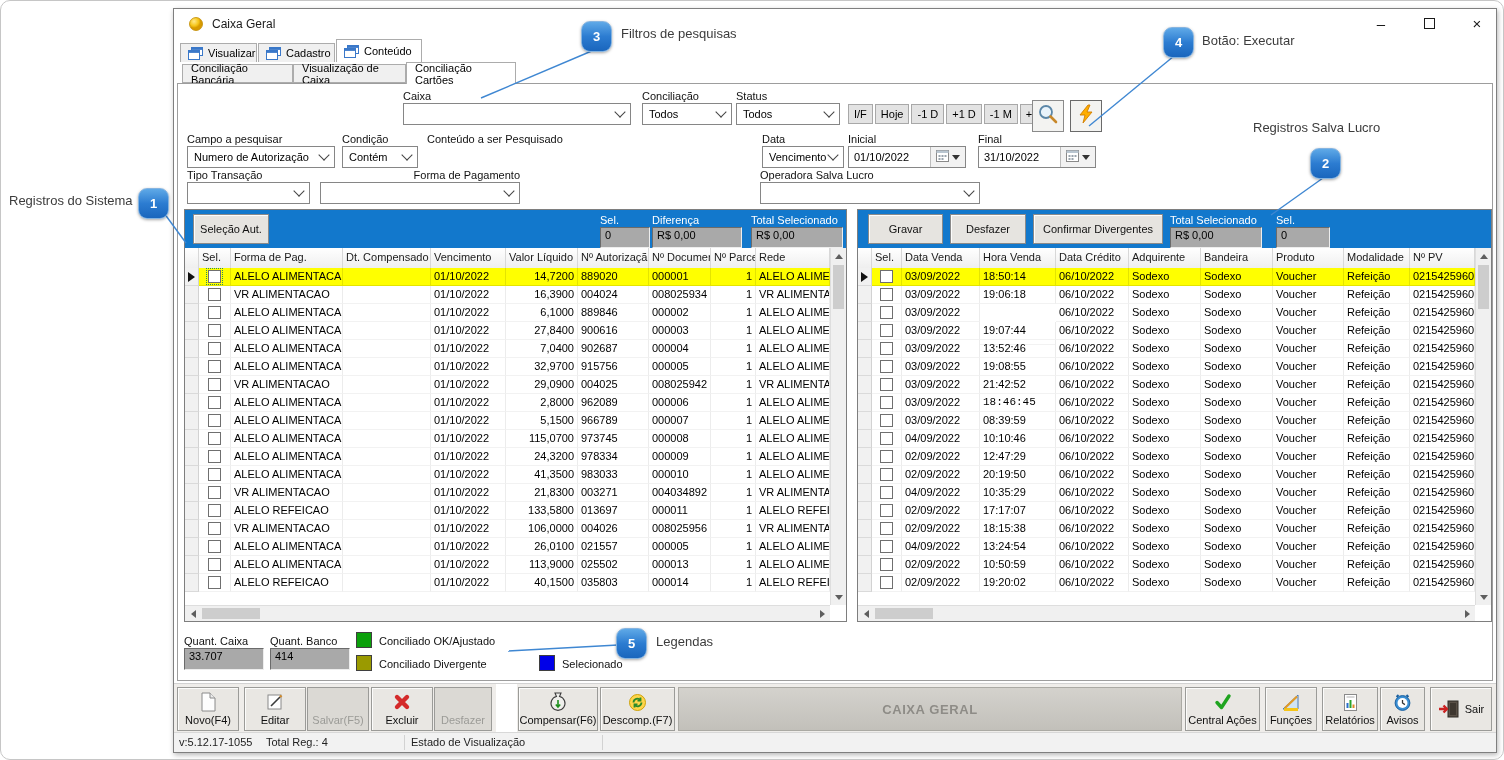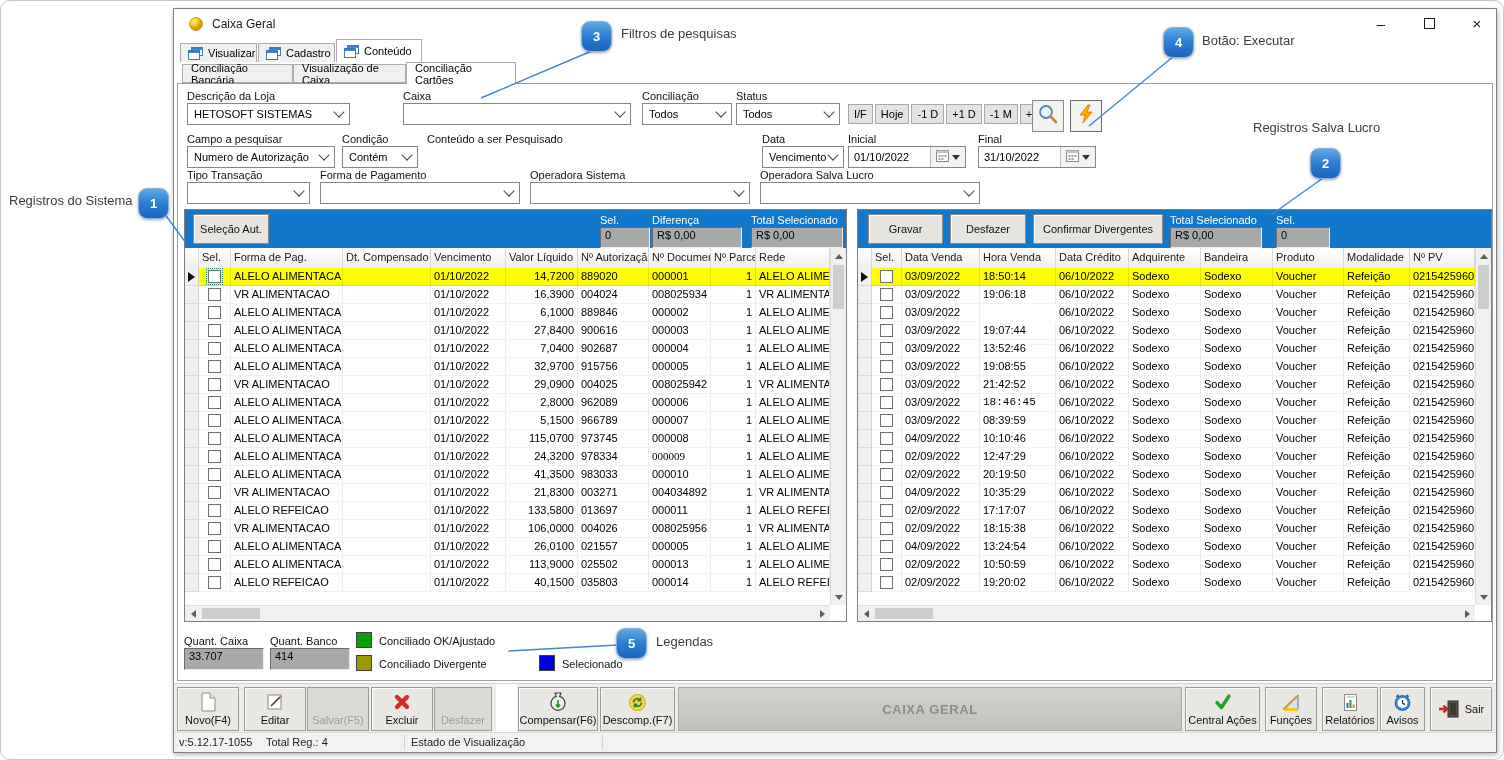--- a/index.html
+++ b/index.html
@@ -165,27 +165,20 @@
         <div class="subtab" style="left: 119px; width: 113px;">
           <span>Visualização de Caixa</span>
         </div>
         <div class="subtab active" style="left: 232px; width: 110px;">
           <span>Conciliação Cartões</span>
         </div>
       </div>
 
     <div class="pagebox"></div>
 
-    <div class="field" style="left:13px;top:81px;width:163px;">
-      <div class="flabel">Descrição da Loja</div>
-      <div class="combo">
-          <span class="cval">HETOSOFT SISTEMAS</span>
-          <span class="chev"></span>
-        </div>
-    </div>
     <div class="field" style="left:229px;top:81px;width:228px;">
       <div class="flabel">Caixa</div>
       <div class="combo">
           <span class="cval"></span>
           <span class="chev"></span>
         </div>
     </div>
     <div class="field" style="left:468px;top:81px;width:90px;">
       <div class="flabel">Conciliação</div>
       <div class="combo">
@@ -285,29 +278,22 @@
       </div>
     </div>
 
     <div class="field" style="left:13px;top:160px;width:123px;">
       <div class="flabel">Tipo Transação</div>
       <div class="combo">
           <span class="cval"></span>
           <span class="chev"></span>
         </div>
     </div>
-    <div class="field" style="left:146px;top:160px;width:200px;">
+    <div class="field" style="left:146px;top:160px;width:200px;text-align:right;">
       <div class="flabel">Forma de Pagamento</div>
-      <div class="combo">
-          <span class="cval"></span>
-          <span class="chev"></span>
-        </div>
-    </div>
-    <div class="field" style="left:356px;top:160px;width:220px;">
-      <div class="flabel">Operadora Sistema</div>
       <div class="combo">
           <span class="cval"></span>
           <span class="chev"></span>
         </div>
     </div>
     <div class="field" style="left:586px;top:160px;width:220px;">
       <div class="flabel">Operadora Salva Lucro</div>
       <div class="combo">
           <span class="cval"></span>
           <span class="chev"></span>
@@ -482,21 +468,21 @@
           <div class="grow">
             <div class="selc" style="width: 14px; height: 18px;"></div>
             <div class="gcell" style="width: 32px;">
               <div class="cb"></div>
             </div>
             <div class="gcell" style="width: 112px;">ALELO ALIMENTACAO</div>
             <div class="gcell" style="width: 88px;"></div>
             <div class="gcell" style="width: 75px;">01/10/2022</div>
             <div class="gcell" style="width: 72px; text-align: right;">24,3200</div>
             <div class="gcell" style="width: 71px;">978334</div>
-            <div class="gcell" style="width: 62px; font-family: Liberation Serif, serif;">000009</div>
+            <div class="gcell" style="width: 62px;">000009</div>
             <div class="gcell" style="width: 45px; text-align: right;">1</div>
             <div class="gcell" style="width: 74px;">ALELO ALIME</div>
           </div>
           <div class="grow">
             <div class="selc" style="width: 14px; height: 18px;"></div>
             <div class="gcell" style="width: 32px;">
               <div class="cb"></div>
             </div>
             <div class="gcell" style="width: 112px;">ALELO ALIMENTACAO</div>
             <div class="gcell" style="width: 88px;"></div>

